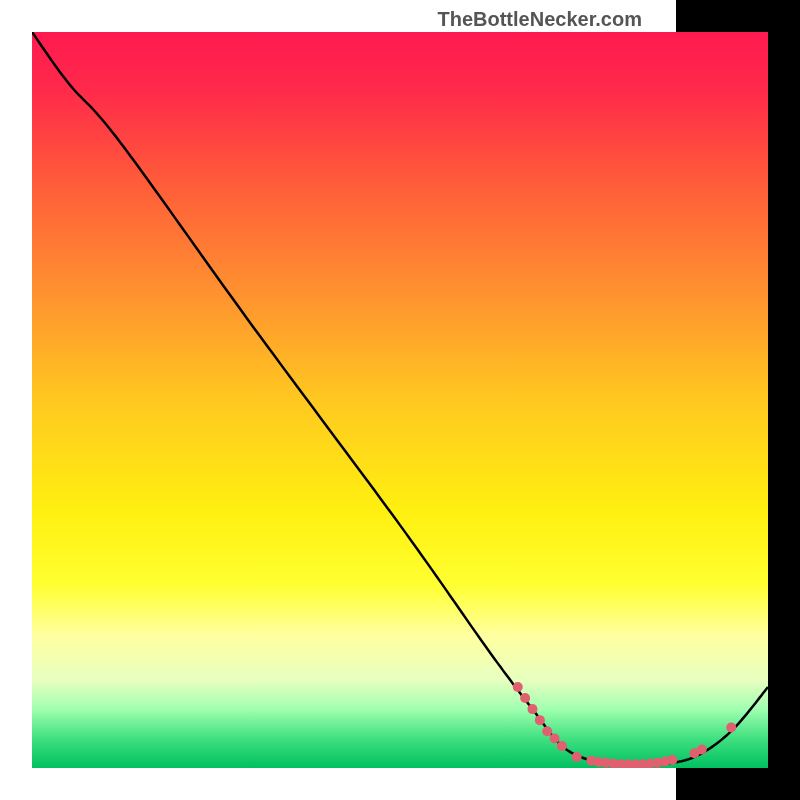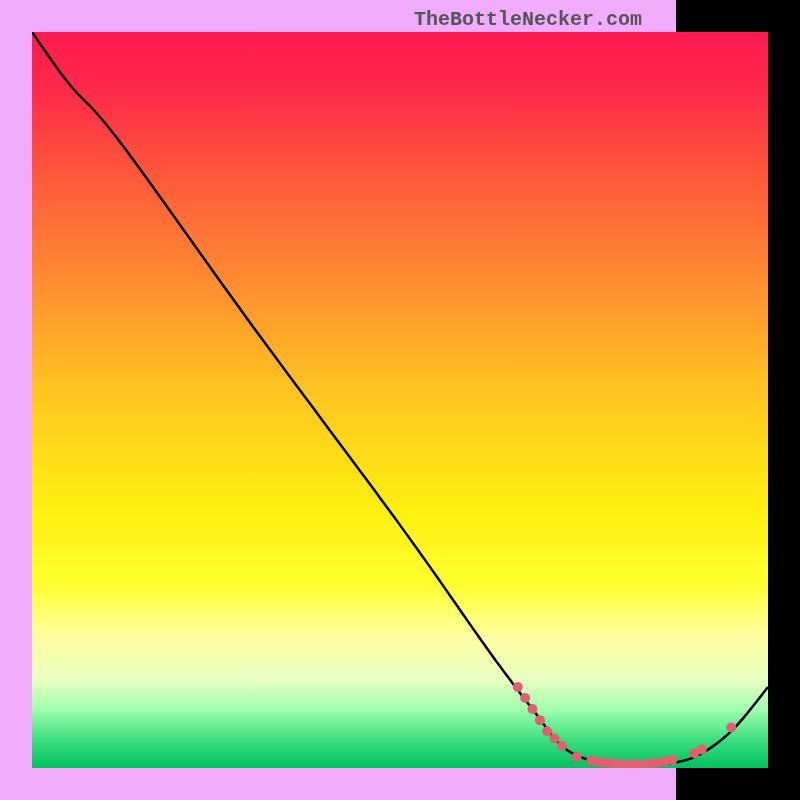--- a/index.html
+++ b/index.html
@@ -8,22 +8,21 @@
     background: #000;
     width: 800px;
     height: 800px;
     overflow: hidden;
     font-family: Arial, sans-serif;
   }
   .container {
     width: 676px;
     height: 800px;
     position: relative;
-    background: #f0abfc;
-    font-family: Liberation Mono, monospace;
+    background: #ffffff;
   }
   .plot-area {
     position: absolute;
     left: 32px;
     top: 32px;
     width: 736px;
     height: 736px;
   }
   .gradient-bg {
     position: absolute;

